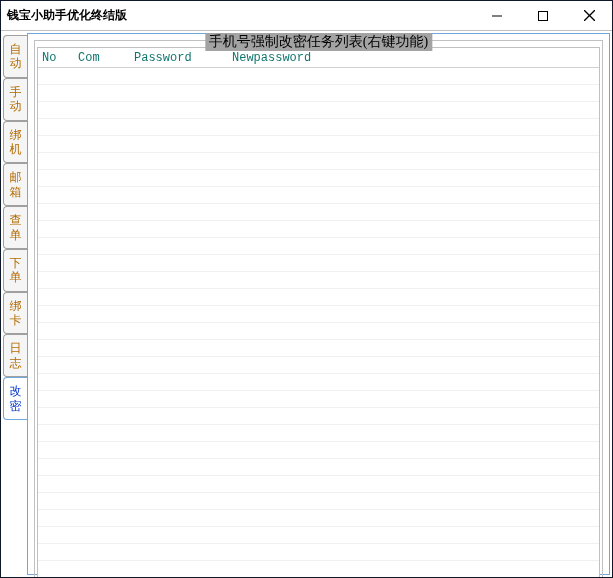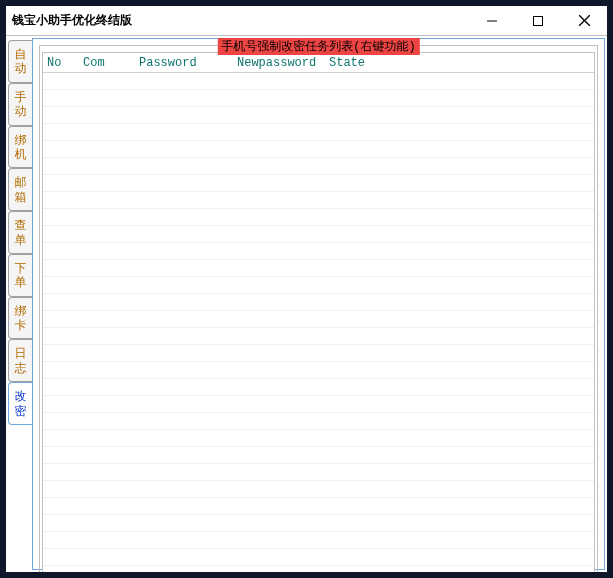--- a/index.html
+++ b/index.html
@@ -7,21 +7,21 @@
     font-family: "SimSun", "宋体", serif;
     font-size: 12px;
     background: #fff;
     width: 613px;
     height: 578px;
     overflow: hidden;
   }
   .window {
     width: 613px;
     height: 578px;
-    border: 6px solid #0f172a;
+    border: 1px solid #0f172a;
     display: flex;
     flex-direction: column;
     background: #fff;
   }
   .titlebar {
     height: 30px;
     display: flex;
     align-items: center;
     background: #fff;
     border-bottom: 1px solid #c0c0c0;
@@ -102,24 +102,24 @@
     border: 1px solid #c0c0c0;
     position: relative;
     display:flex;
     flex-direction:column;
   }
   .groupbox-title {
     position: absolute;
     top: -8px;
     left: 50%;
     transform: translateX(-50%);
-    background: #ef4444;
+    background: #a3a3a3;
     padding: 0 4px;
-    font-family: Liberation Mono, monospace;
-    font-size: 12px;
+    font-family: Liberation Serif, serif;
+    font-size: 14px;
     color: #000;
   }
   .table-wrap {
     flex:1;
     margin: 6px 2px 2px 2px;
     border: 1px solid #c0c0c0;
     overflow: hidden;
     background:#fff;
     display:flex;
     flex-direction:column;
@@ -233,21 +233,20 @@
     </div>
     <div class="content">
       <div class="groupbox">
         <div class="groupbox-title">手机号强制改密任务列表(右键功能)</div>
         <div class="table-wrap">
           <div class="thead">
             <div class="th" style="width:36px">No</div>
             <div class="th" style="width:56px">Com</div>
             <div class="th" style="width:98px">Password</div>
             <div class="th" style="width:92px">Newpassword</div>
-            <div class="th" style="flex:1">State</div>
           </div>
           <div class="tbody" id="tbody">
               <div class="row"></div>
               <div class="row"></div>
               <div class="row"></div>
               <div class="row"></div>
               <div class="row"></div>
               <div class="row"></div>
               <div class="row"></div>
               <div class="row"></div>

